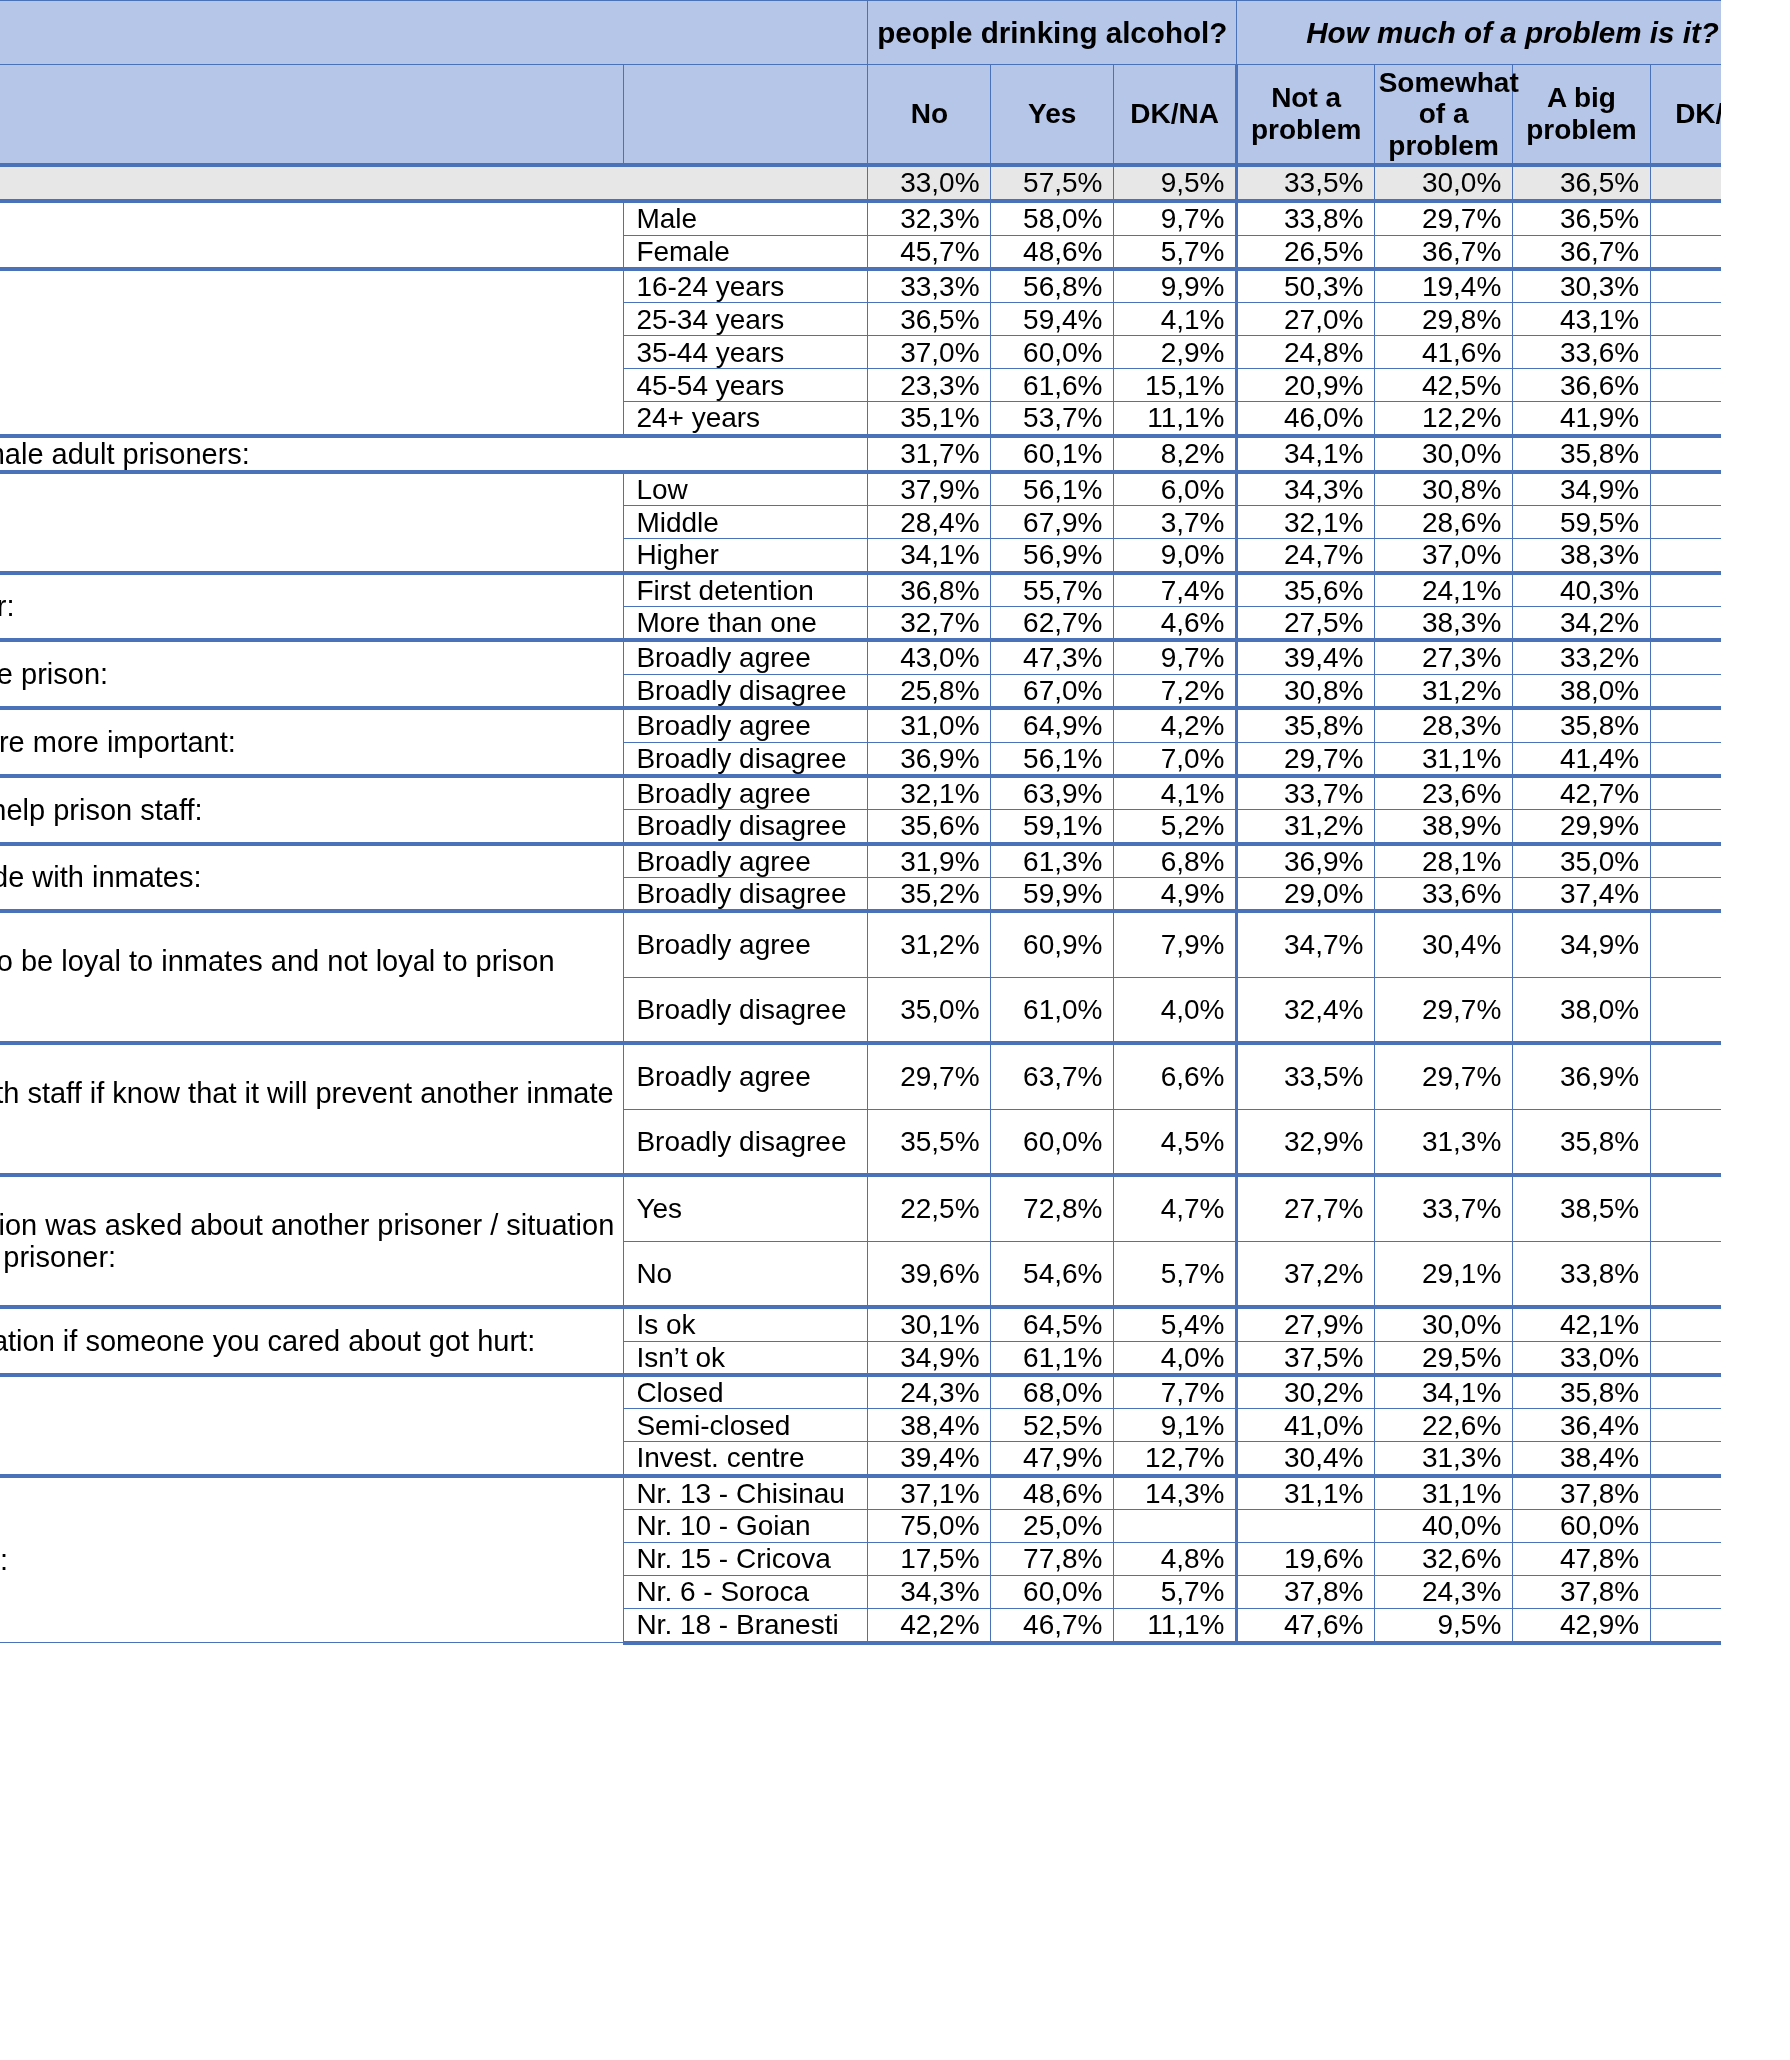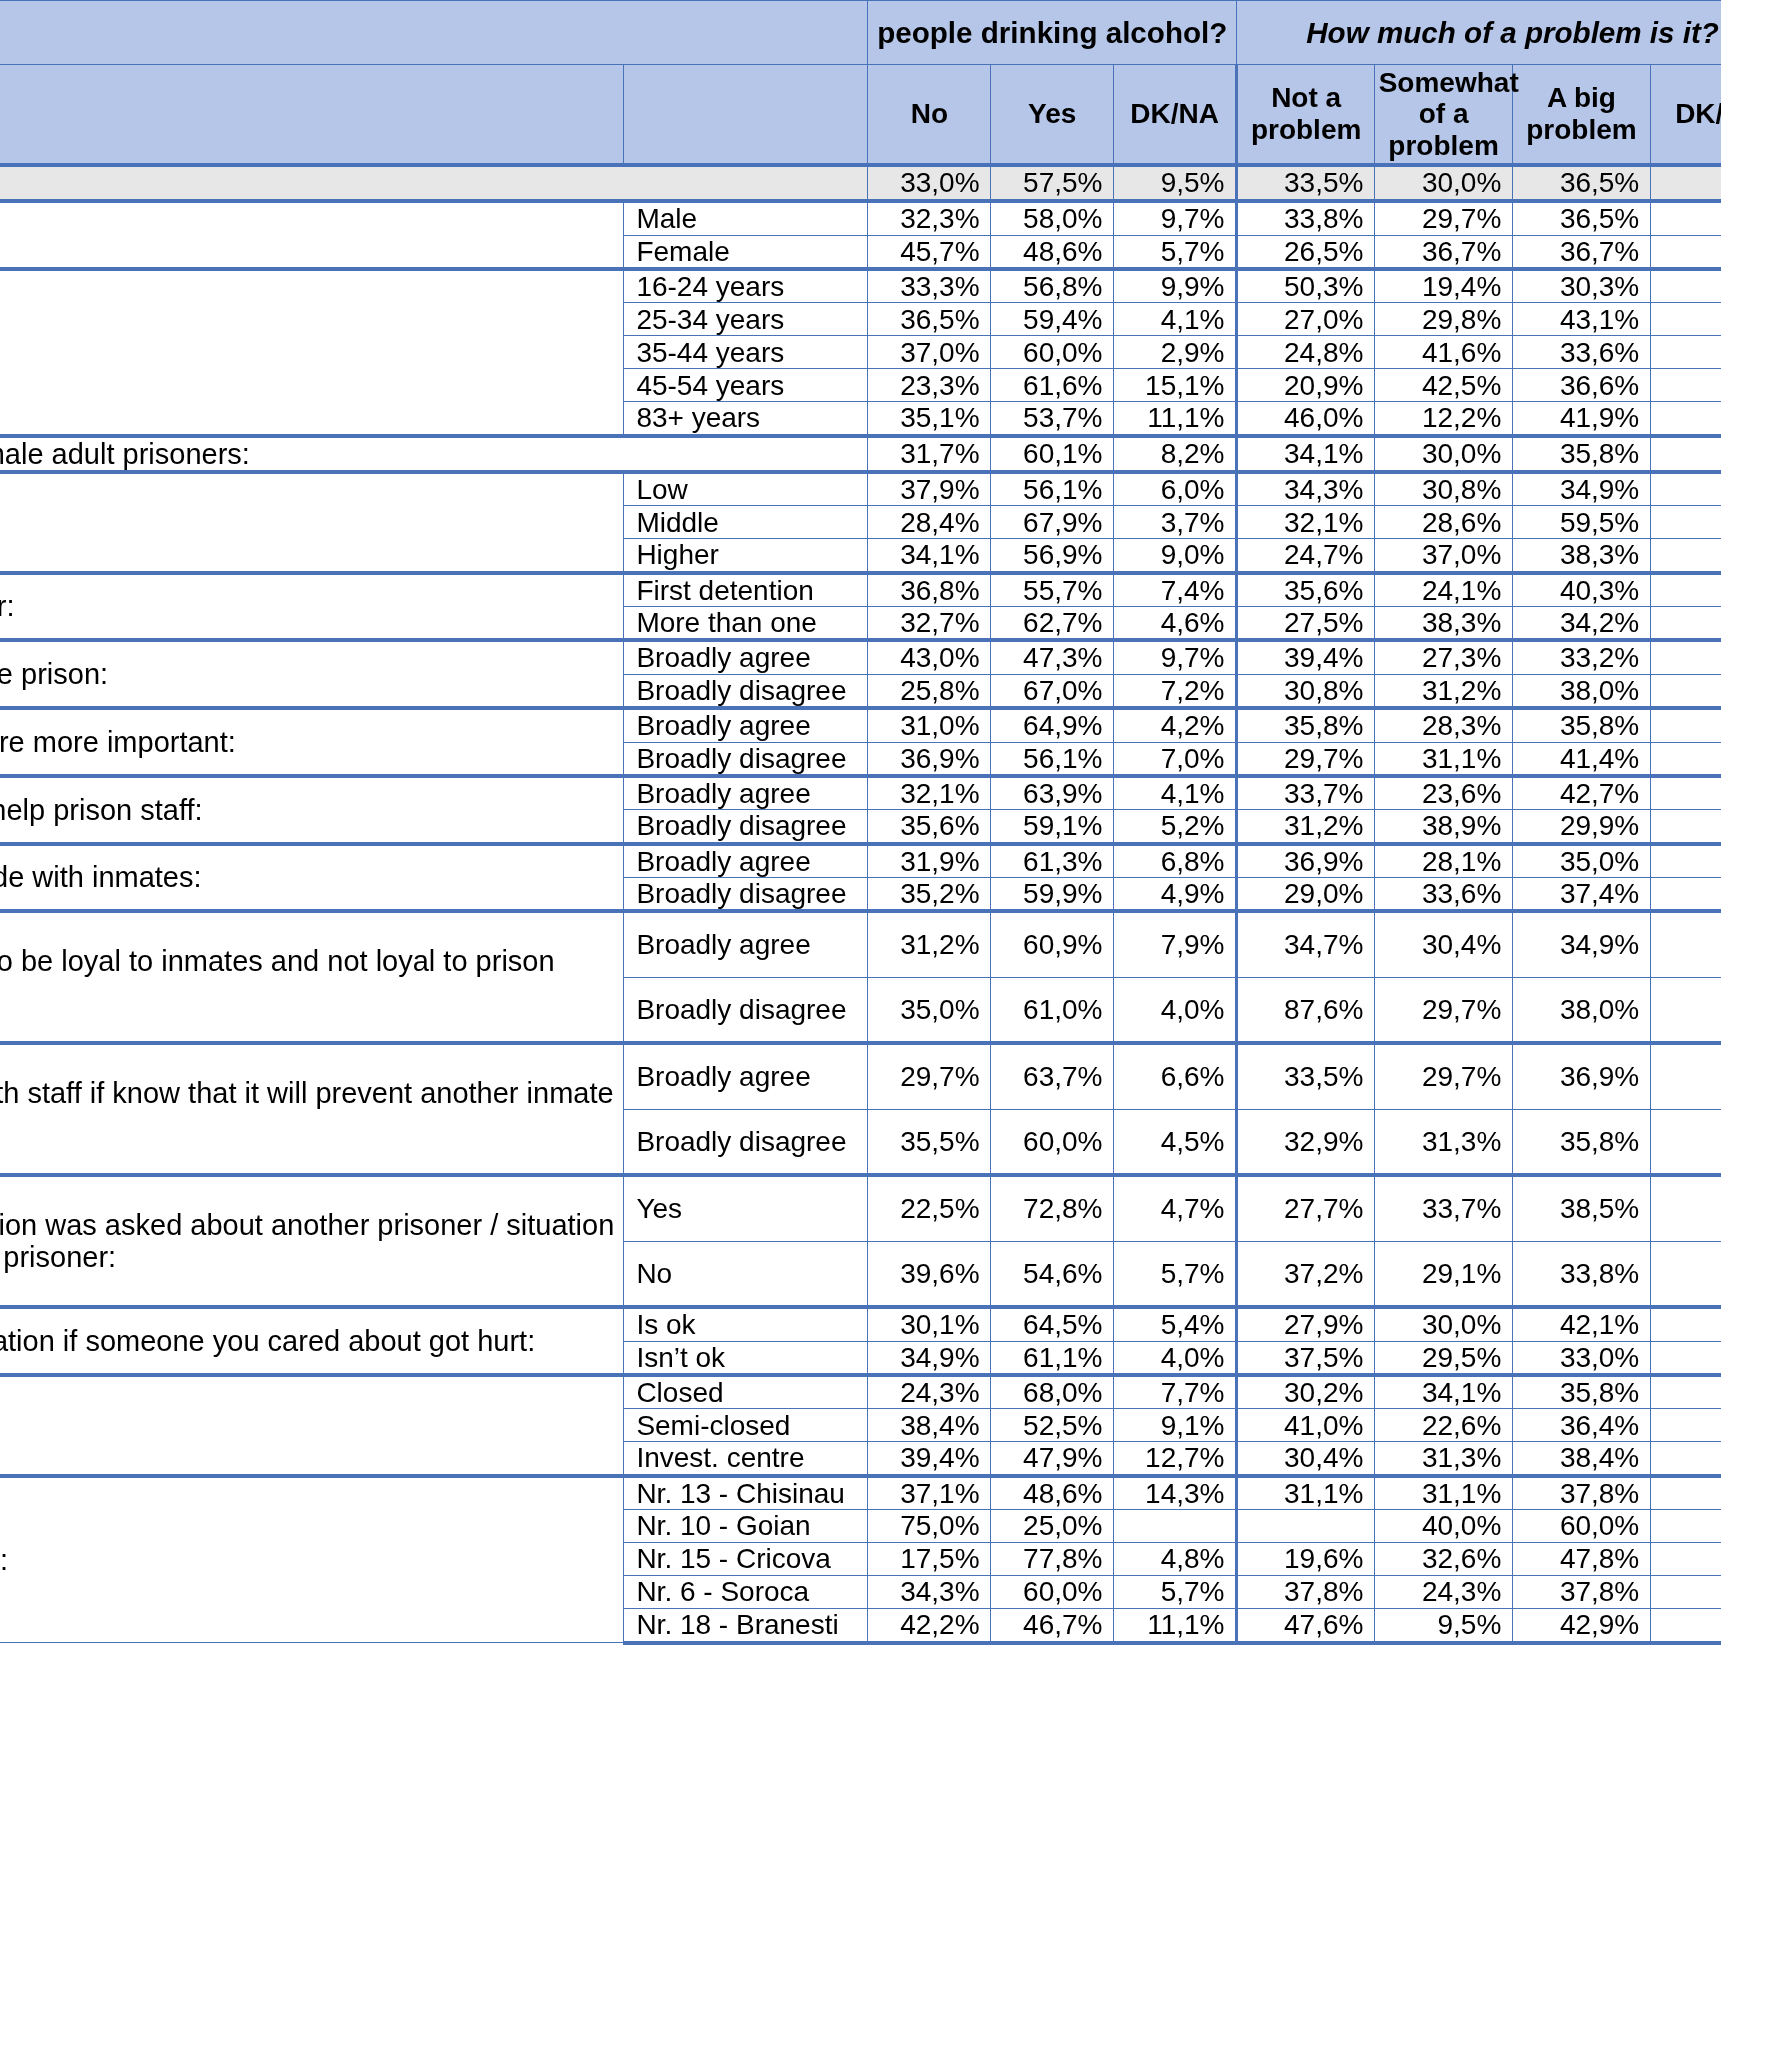--- a/index.html
+++ b/index.html
@@ -198,21 +198,21 @@
           <td class="sub-cell">45-54 years</td>
           <td class="val">23,3%</td>
           <td class="val">61,6%</td>
           <td class="val">15,1%</td>
           <td class="val thickL">20,9%</td>
           <td class="val">42,5%</td>
           <td class="val">36,6%</td>
           <td class="val empty"></td>
         </tr>
         <tr class="data-row row-groupline">
-          <td class="sub-cell">83+ years</td>
+          <td class="sub-cell">24+ years</td>
           <td class="val">35,1%</td>
           <td class="val">53,7%</td>
           <td class="val">11,1%</td>
           <td class="val thickL">46,0%</td>
           <td class="val">12,2%</td>
           <td class="val">41,9%</td>
           <td class="val empty"></td>
         </tr>
         <tr class="data-row row-groupline row-thick-top">
           <td class="label-cell" colspan="2">Post-conviction male adult prisoners:</td>
@@ -369,21 +369,21 @@
           <td class="val thickL">34,7%</td>
           <td class="val">30,4%</td>
           <td class="val">34,9%</td>
           <td class="val empty"></td>
         </tr>
         <tr class="data-row row-groupline tall2">
           <td class="sub-cell">Broadly disagree</td>
           <td class="val">35,0%</td>
           <td class="val">61,0%</td>
           <td class="val">4,0%</td>
-          <td class="val thickL">87,6%</td>
+          <td class="val thickL">32,4%</td>
           <td class="val">29,7%</td>
           <td class="val">38,0%</td>
           <td class="val empty"></td>
         </tr>
         <tr class="data-row row-thick-top tall2">
           <td class="label-cell" rowspan="2">Will cooperate with staff if know that it will prevent another inmate from getting hurt:</td>
           <td class="sub-cell">Broadly agree</td>
           <td class="val">29,7%</td>
           <td class="val">63,7%</td>
           <td class="val">6,6%</td>

